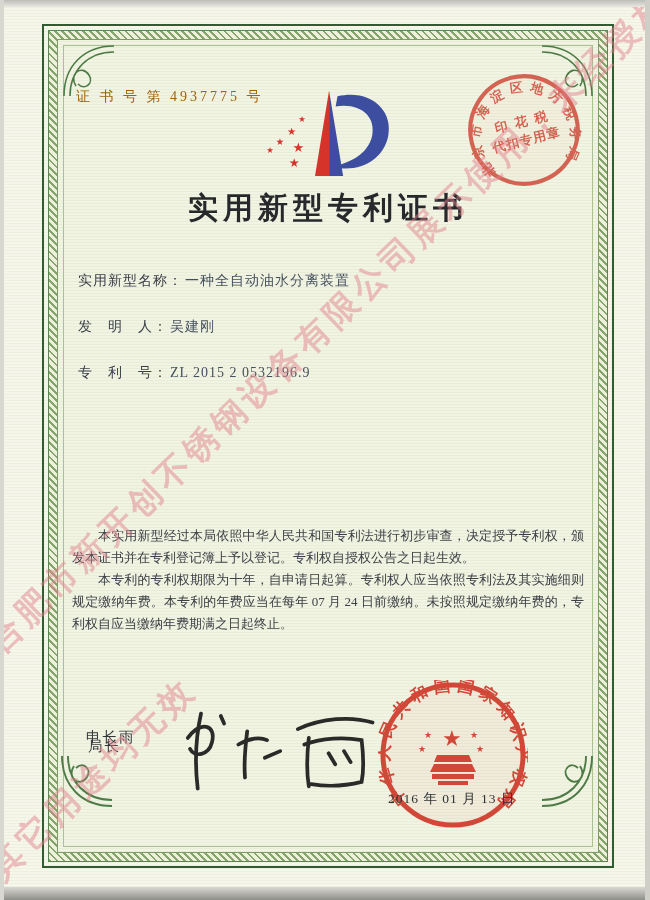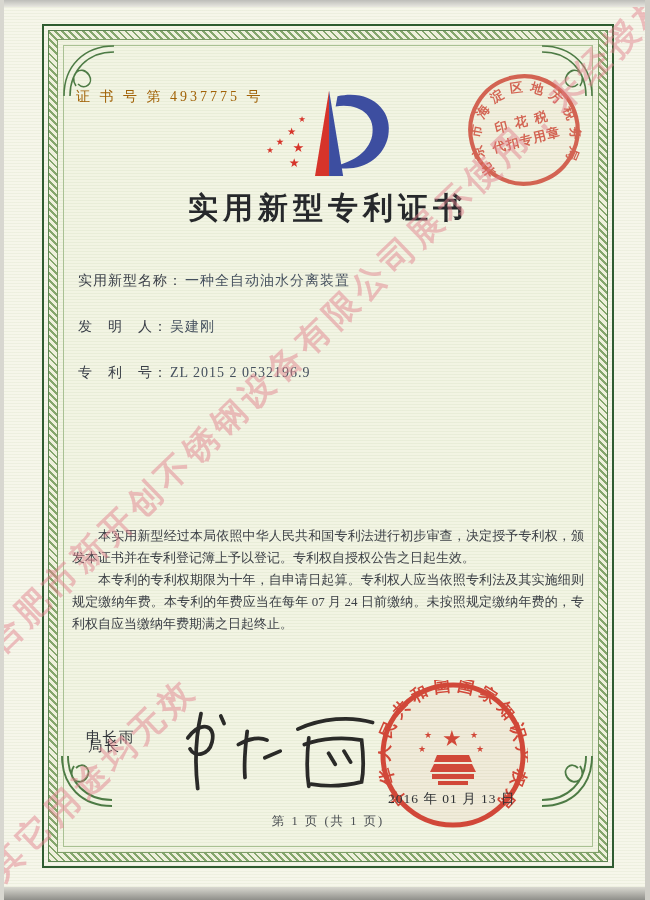--- a/index.html
+++ b/index.html
@@ -153,21 +153,20 @@
     <defs>
       <path id="stampArc" d="M 25.6 94.4 A 44 44 0 1 1 94.4 94.4" fill="none"></path>
     </defs>
     <text font-size="12.5" fill="#cf5140" letter-spacing="6" font-weight="700">
       <textPath href="#stampArc" startOffset="2">北京市海淀区地方税务局</textPath>
     </text>
     <text x="60" y="56" font-size="12.5" fill="#cf5140" text-anchor="middle" font-weight="700" letter-spacing="2">印 花 税</text>
     <text x="60" y="74" font-size="12.5" fill="#cf5140" text-anchor="middle" font-weight="700" letter-spacing="1">代扣专用章</text>
   </svg>
 
-  <div class="footer">第 1 页 (共 1 页)</div>
 
   <div class="watermark">
     <div class="wm-line">此证书仅供合肥市新开创不锈钢设备有限公司展示使用，未经授权用</div>
     <div class="wm-line wm-line2">于其它用途均无效</div>
   </div>
 
   <div class="edge-top"></div>
   <div class="edge-bottom"></div>
   <div class="edge-left"></div>
   <div class="edge-right"></div>

